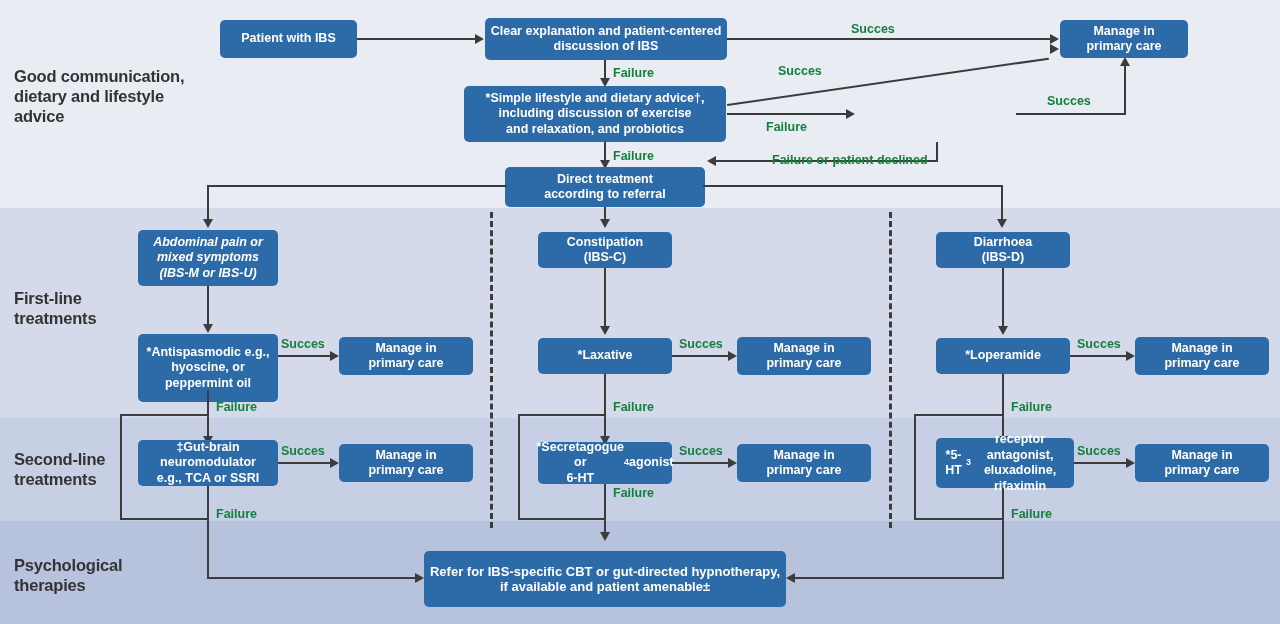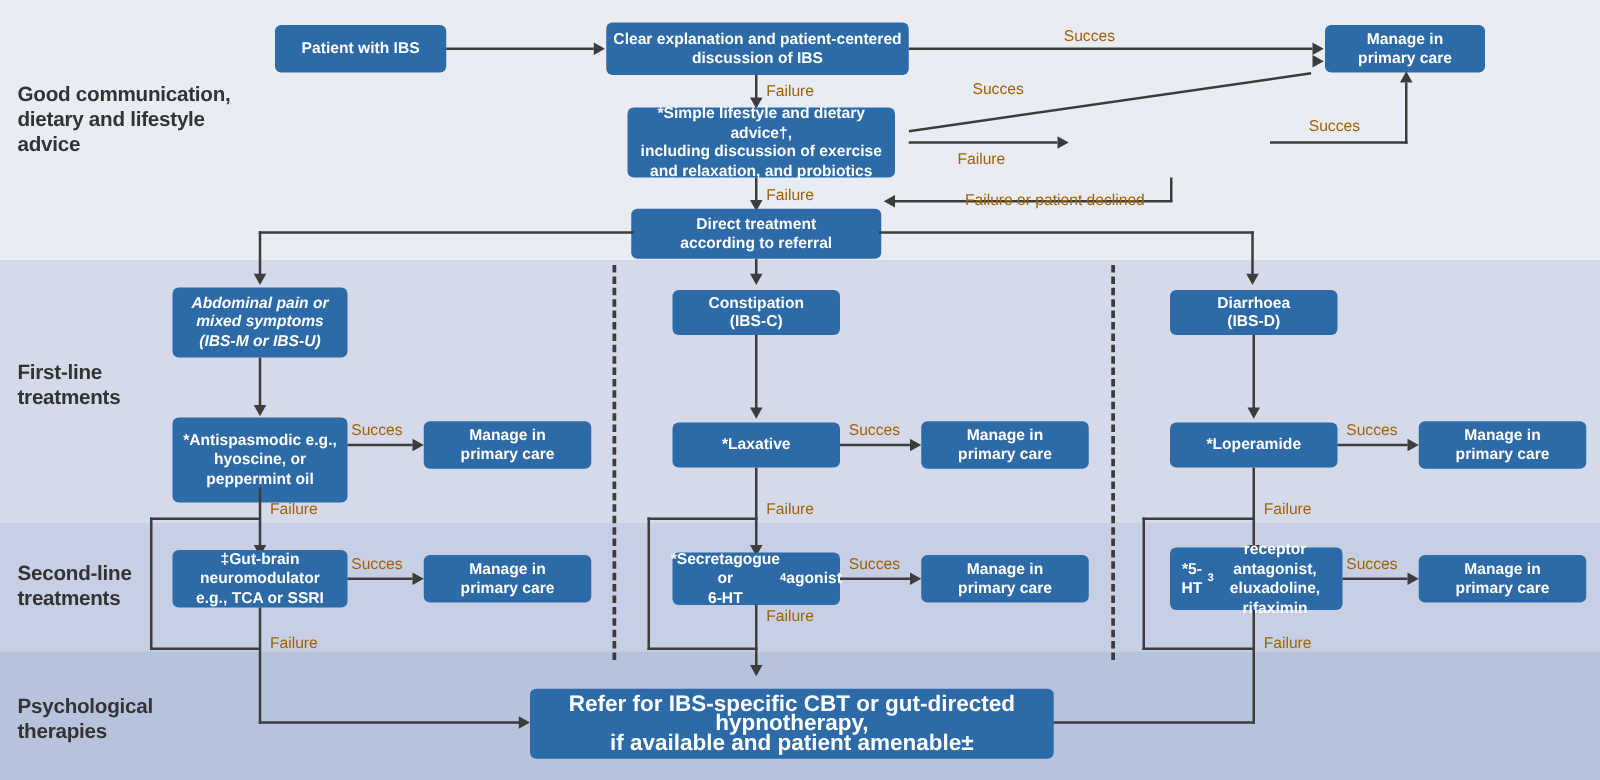--- a/index.html
+++ b/index.html
@@ -58,22 +58,22 @@
   .arrow.l{border-top:5px solid transparent;border-bottom:5px solid transparent;border-right:9px solid #3C3C3C;}
   .arrow.d{border-left:5px solid transparent;border-right:5px solid transparent;border-top:9px solid #3C3C3C;}
   .arrow.u{border-left:5px solid transparent;border-right:5px solid transparent;border-bottom:9px solid #3C3C3C;}
 
   
   .diag{position:absolute;transform-origin:0 0;height:2px;background:#3C3C3C;}
 
   
   .elabel{
     position:absolute;
-    color:#a16207;
-    font-weight:normal;
+    color:#15803d;
+    font-weight:bold;
     font-size:12.5px;
     line-height:14px;
     white-space:nowrap;
   }
 
   
   .vdash{
     position:absolute;
     width:0;
     border-left:3px dashed #3C3C3C;
@@ -111,21 +111,21 @@
 discussion of IBS</div>
 
   <div class="ln lh" style="left:727px;top:38px;width:323px;"></div>
   <div class="arrow r" style="left:1050px;top:34px;"></div>
   <div class="elabel" style="left:851px;top:22px;">Succes</div>
 
   <div class="ln lv" style="left:604px;top:60px;height:22px;"></div>
   <div class="arrow d" style="left:600px;top:78px;"></div>
   <div class="elabel" style="left:613px;top:66px;">Failure</div>
 
-  <div class="node" style="left:502px;top:86px;width:214px;height:56px;">*Simple lifestyle and dietary advice†,
+  <div class="node" style="left:464px;top:86px;width:262px;height:56px;">*Simple lifestyle and dietary advice†,
 including discussion of exercise
 and relaxation, and probiotics</div>
 
   <div class="diag" style="left:727px;top:104px;width:325px;transform:rotate(-8.2deg);"></div>
   <div class="arrow r" style="left:1050px;top:44px;"></div>
   <div class="elabel" style="left:778px;top:64px;">Succes</div>
 
   <div class="ln lh" style="left:727px;top:113px;width:119px;"></div>
   <div class="arrow r" style="left:846px;top:109px;"></div>
   <div class="elabel" style="left:766px;top:120px;">Failure</div>
@@ -268,16 +268,16 @@
   <div class="ln lh" style="left:207px;top:577px;width:210px;"></div>
   <div class="arrow r" style="left:415px;top:573px;"></div>
 
   <div class="ln lv" style="left:604px;top:484px;height:50px;"></div>
   <div class="arrow d" style="left:600px;top:532px;"></div>
 
   <div class="ln lv" style="left:1002px;top:488px;height:91px;"></div>
   <div class="ln lh" style="left:795px;top:577px;width:209px;"></div>
   <div class="arrow l" style="left:786px;top:573px;"></div>
 
-  <div class="node" style="left:424px;top:551px;width:419px;height:56px;font-size:18px;">Refer for IBS-specific CBT or gut-directed hypnotherapy,
+  <div class="node" style="left:424px;top:551px;width:362px;height:56px;font-size:13px;">Refer for IBS-specific CBT or gut-directed hypnotherapy,
 if available and patient amenable±</div>
 
 </div>
 
 </body></html>

